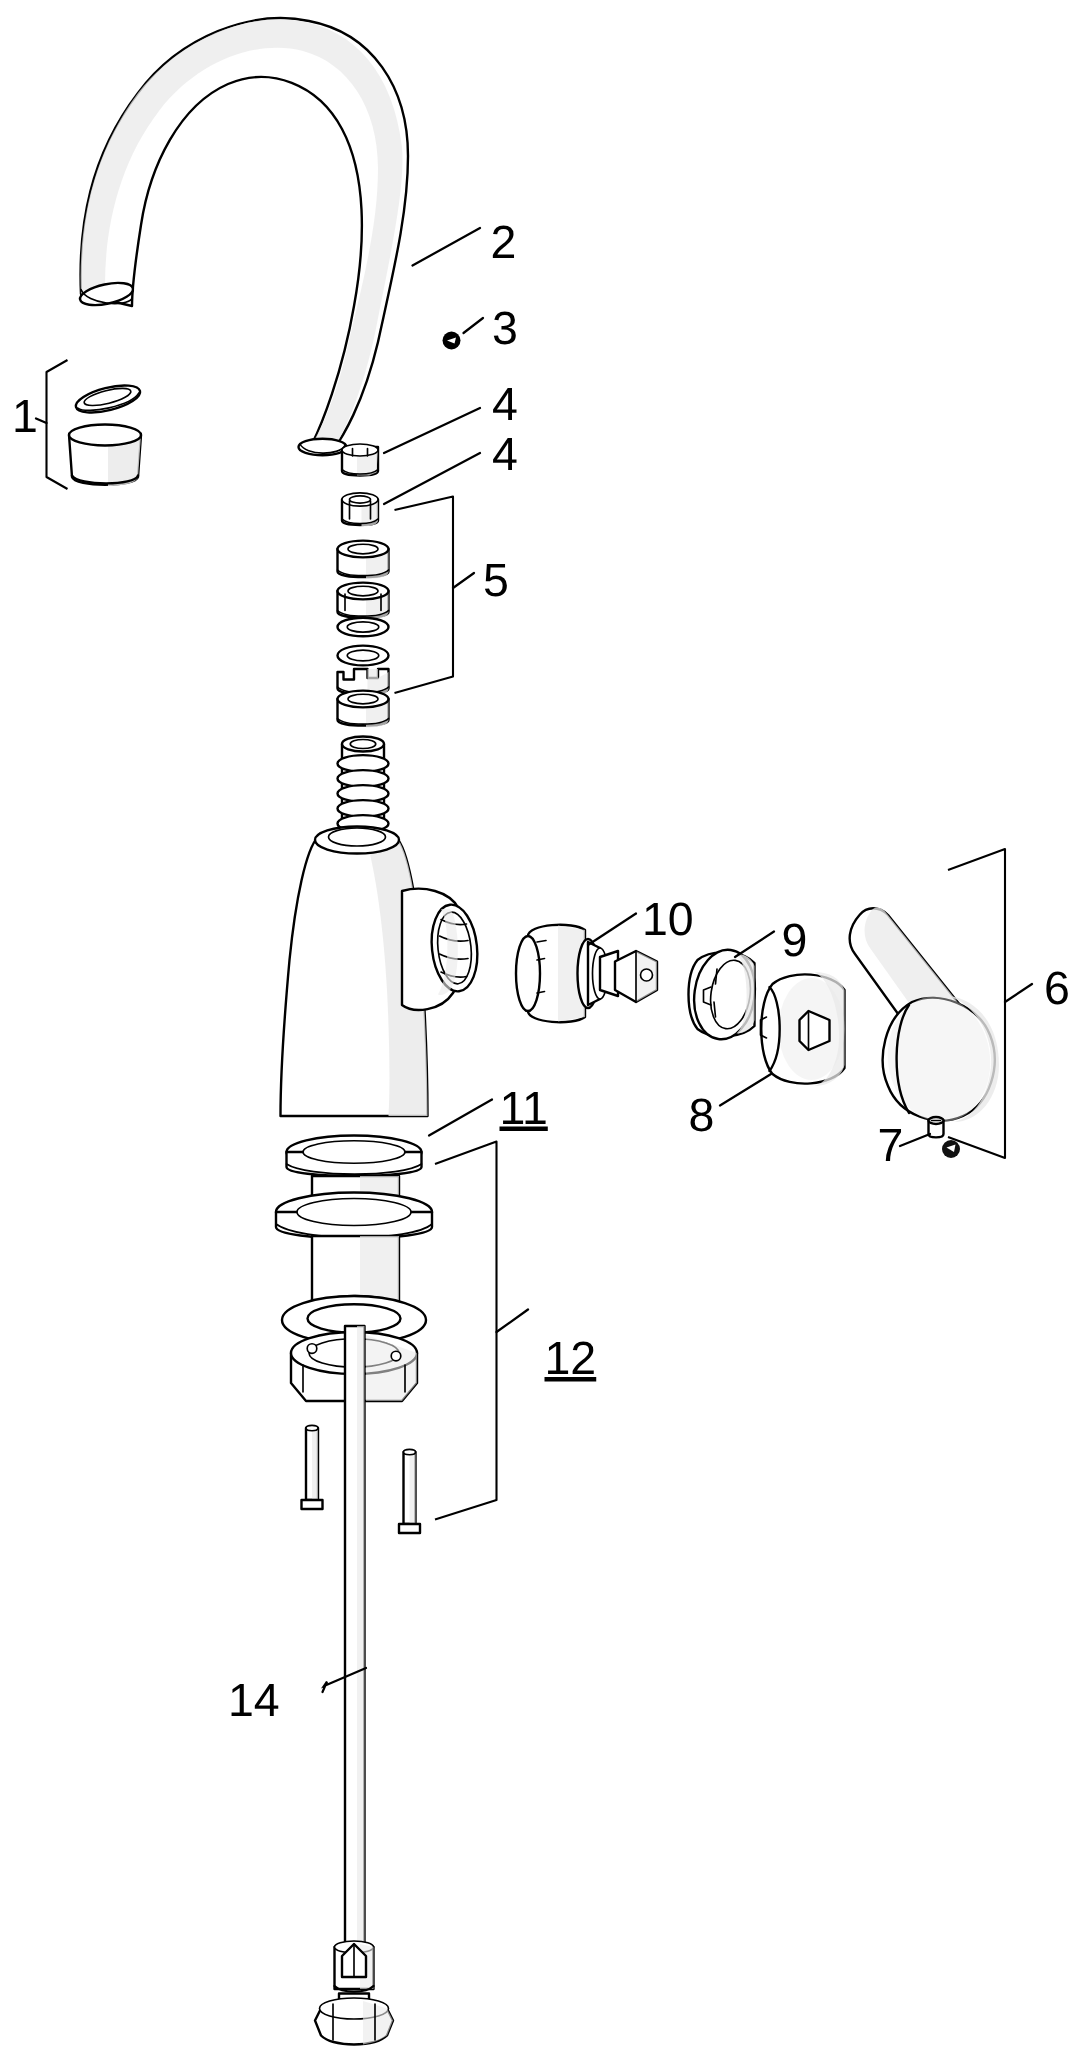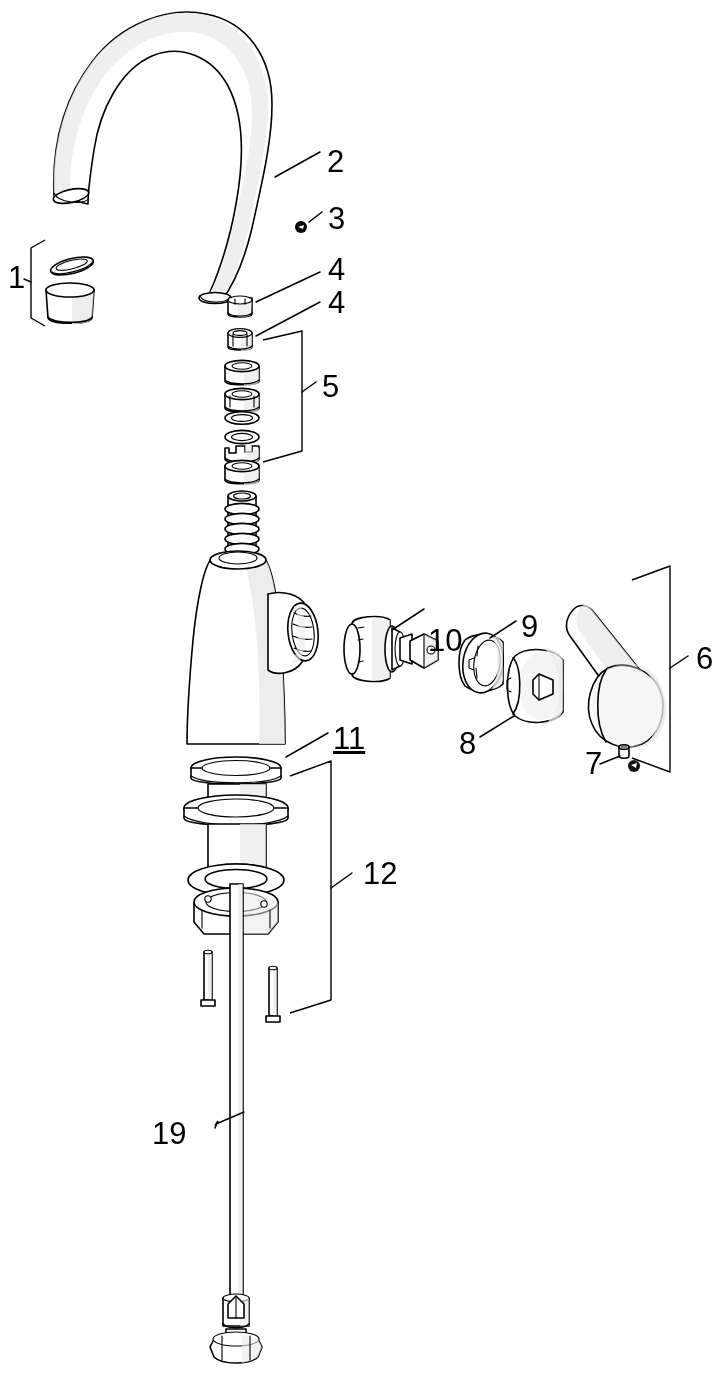--- a/index.html
+++ b/index.html
@@ -394,18 +394,18 @@
   <div class="callout-label" style="left:8px;  top:262px;">1</div>
   <div class="callout-label" style="left:327px;top:146px;">2</div>
   <div class="callout-label" style="left:328px;top:203px;">3</div>
   <div class="callout-label" style="left:328px;top:254px;">4</div>
   <div class="callout-label" style="left:328px;top:287px;">4</div>
   <div class="callout-label" style="left:322px;top:371px;">5</div>
   <div class="callout-label" style="left:696px;top:643px;">6</div>
   <div class="callout-label" style="left:585px;top:748px;">7</div>
   <div class="callout-label" style="left:459px;top:728px;">8</div>
   <div class="callout-label" style="left:521px;top:611px;">9</div>
-  <div class="callout-label" style="left:428px;top:597px;margin-top:28px;">10</div>
+  <div class="callout-label" style="left:428px;top:597px;">10</div>
   <div class="callout-label" style="left:333px;top:723px;text-decoration:underline;">11</div>
-  <div class="callout-label" style="left:363px;top:858px;">12</div>
-  <div class="callout-label" style="left:152px;top:1118px;">19</div>
+  <div class="callout-label" style="left:363px;top:890px;text-decoration:underline;">12</div>
+  <div class="callout-label" style="left:152px;top:1118px;">14</div>
 
 </div>
 
 </body></html>

